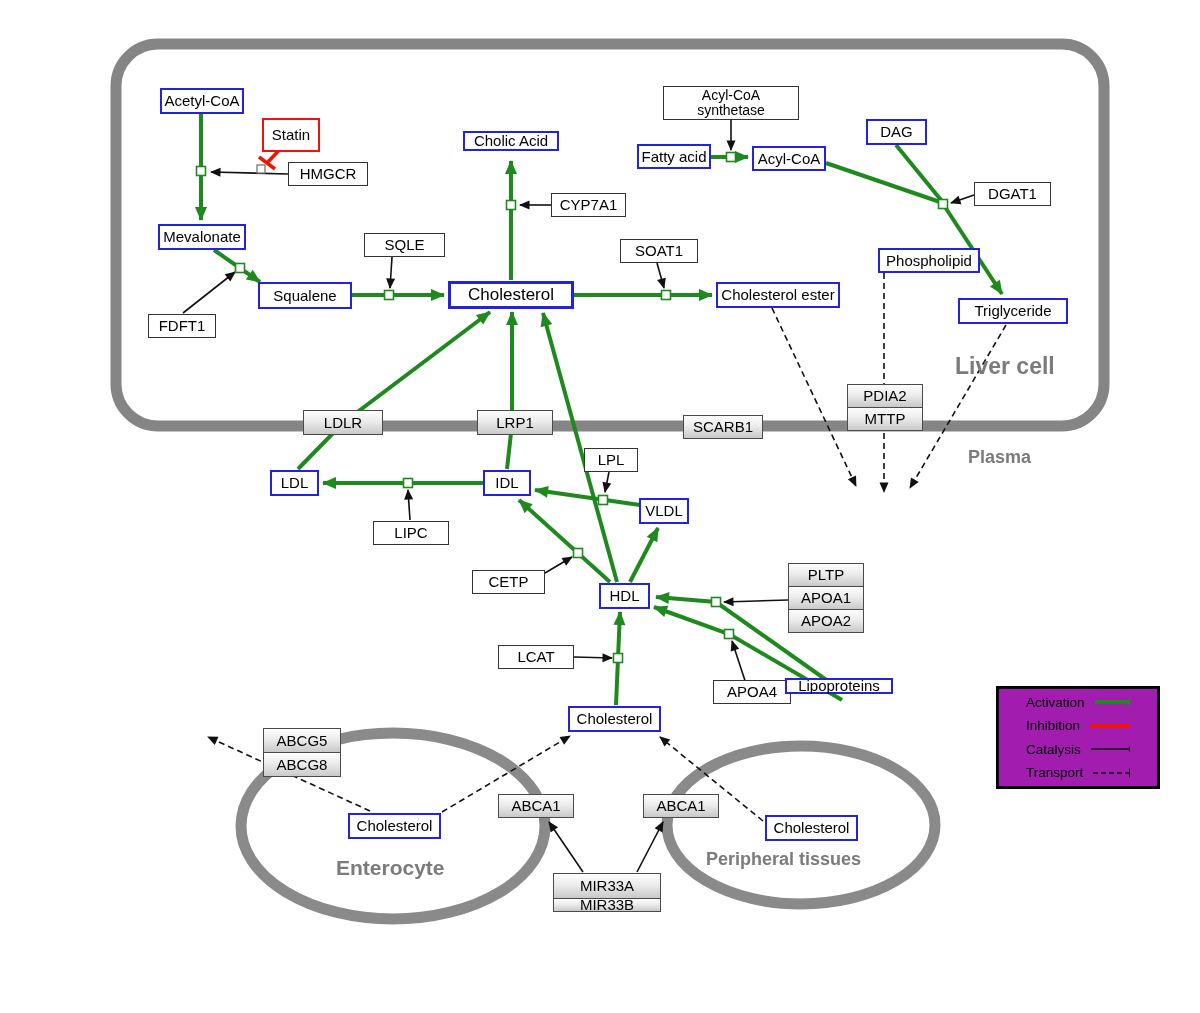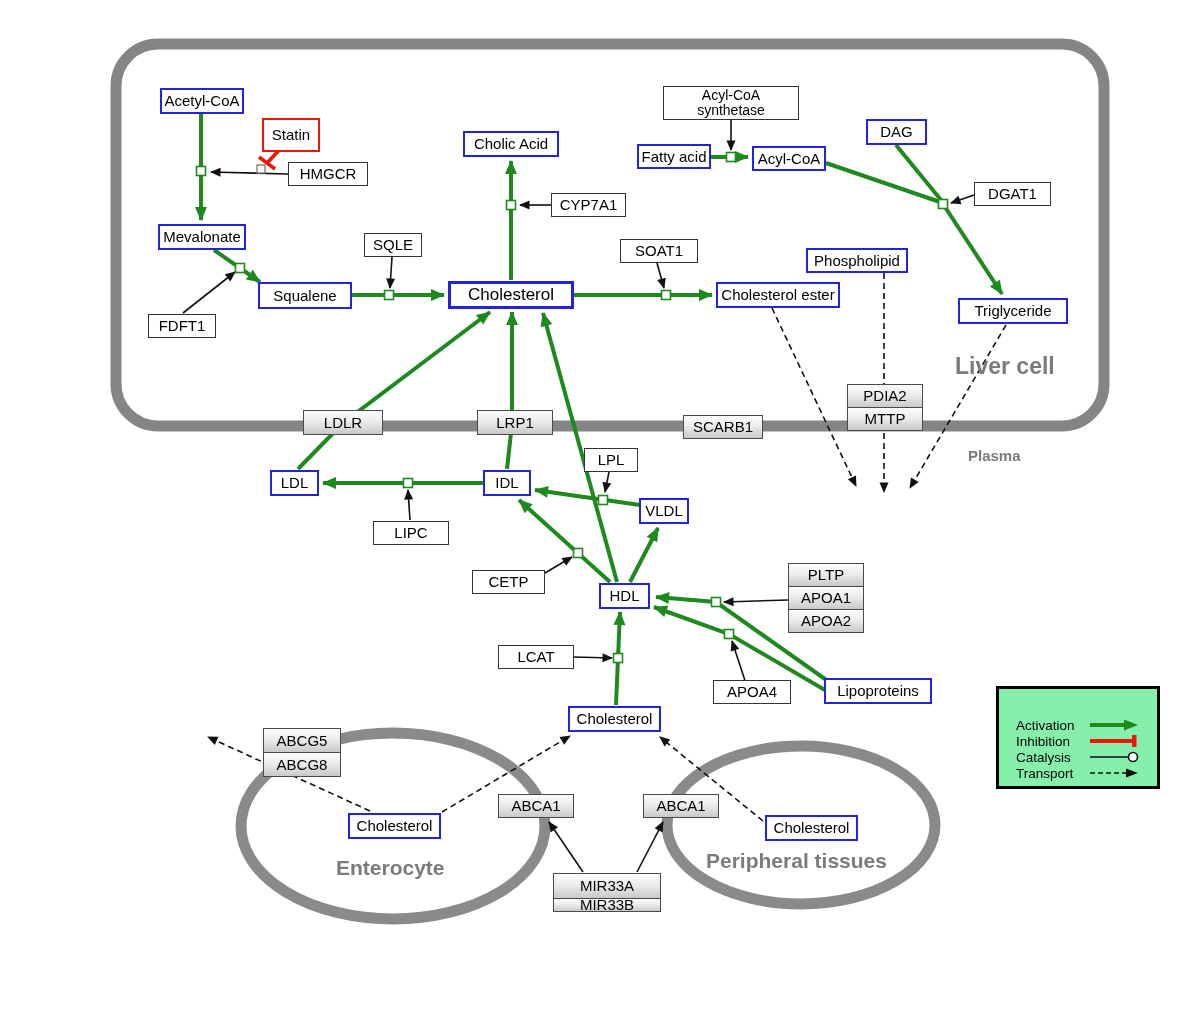--- a/index.html
+++ b/index.html
@@ -11,22 +11,22 @@
           line-height:1.05; color:#000; padding:0 2px; white-space:nowrap; }
   .metab { border:2px solid #2323dc; }
   .metab.big { border-width:3px; font-size:17px; }
   .grad { background:linear-gradient(180deg,#fdfdfd 0%,#ececec 45%,#c9c9c9 100%); border:1.5px solid #4a4a4a; }
   .redbox { border:2.5px solid #ee1505; }
   .region-label { position:absolute; z-index:2; font-weight:bold; color:#7b7b7b; white-space:nowrap; }
   .apotable { position:absolute; z-index:3; display:grid; grid-template-columns:81px 81px;
               border-right:1.5px solid #333; border-bottom:1.5px solid #333; background:#fff; }
   .apocell { height:26px; display:flex; align-items:center; justify-content:center; font-size:15px;
              border-left:1.5px solid #333; border-top:1.5px solid #333; background:#fff; }
-  .legend { position:absolute; z-index:3; background:#86efac; border:3px solid #000;
-            display:flex; flex-direction:column; justify-content:flex-end; padding:5px 17px; }
+  .legend { position:absolute; z-index:3; background:#a21caf; border:3px solid #000;
+            display:flex; flex-direction:column; justify-content:space-between; padding:5px 27px; }
   .legrow { display:flex; align-items:center; justify-content:space-between; gap:8px; }
   .legrow span { font-size:13.5px; color:#000; }
 </style>
 </head>
 <body>
 
 <div class="canvas">
 
   <svg class="layer" width="1200" height="1013" viewBox="0 0 1200 1013">
     <defs>
@@ -110,45 +110,45 @@
       <rect x="598.5" y="495.5" width="9" height="9"></rect>
       <rect x="573.5" y="548.5" width="9" height="9"></rect>
       <rect x="711.5" y="597.5" width="9" height="9"></rect>
       <rect x="724.5" y="629.5" width="9" height="9"></rect>
       <rect x="613.5" y="653.5" width="9" height="9"></rect>
     </g>
     <rect x="257" y="165" width="8" height="8" fill="#fff" stroke="#777" stroke-width="1.3"></rect>
   </svg>
 
   <div class="region-label" style="left:955px;top:353px;font-size:23px">Liver cell</div>
-  <div class="region-label" style="left:968px;top:447px;font-size:15px">Plasma</div>
+  <div class="region-label" style="left:968px;top:447px;font-size:18px">Plasma</div>
   <div class="region-label" style="left:336px;top:856px;font-size:21px">Enterocyte</div>
-  <div class="region-label" style="left:706px;top:849px;font-size:21px">Peripheral tissues</div>
+  <div class="region-label" style="left:706px;top:849px;font-size:18px">Peripheral tissues</div>
 
   <div class="node metab" style="left:160px;top:88px;width:84px;height:26px">Acetyl-CoA</div>
   <div class="node redbox" style="left:262px;top:118px;width:58px;height:34px">Statin</div>
   <div class="node" style="left:288px;top:162px;width:80px;height:24px">HMGCR</div>
   <div class="node metab" style="left:158px;top:224px;width:88px;height:26px">Mevalonate</div>
   <div class="node" style="left:148px;top:314px;width:68px;height:24px">FDFT1</div>
   <div class="node metab" style="left:258px;top:282px;width:94px;height:27px">Squalene</div>
-  <div class="node" style="left:364px;top:233px;width:58px;height:24px">SQLE</div>
+  <div class="node" style="left:364px;top:233px;width:81px;height:24px">SQLE</div>
   <div class="node metab big" style="left:448px;top:281px;width:126px;height:28px">Cholesterol</div>
-  <div class="node metab" style="left:463px;top:131px;width:96px;height:26px">Cholic Acid</div>
+  <div class="node metab" style="left:463px;top:131px;width:96px;height:20px">Cholic Acid</div>
   <div class="node" style="left:551px;top:193px;width:75px;height:24px">CYP7A1</div>
   <div class="node" style="left:620px;top:239px;width:78px;height:24px">SOAT1</div>
   <div class="node metab" style="left:716px;top:282px;width:124px;height:26px">Cholesterol ester</div>
   <div class="node" style="left:663px;top:86px;width:136px;height:34px;flex-direction:column;font-size:14px">
     <span>Acyl-CoA</span>
     <span>synthetase</span>
   </div>
   <div class="node metab" style="left:637px;top:144px;width:74px;height:25px">Fatty acid</div>
   <div class="node metab" style="left:752px;top:146px;width:74px;height:25px">Acyl-CoA</div>
   <div class="node metab" style="left:866px;top:119px;width:61px;height:26px">DAG</div>
   <div class="node" style="left:974px;top:182px;width:77px;height:24px">DGAT1</div>
-  <div class="node metab" style="left:806px;top:248px;width:102px;height:25px">Phospholipid</div>
+  <div class="node metab" style="left:878px;top:248px;width:102px;height:25px">Phospholipid</div>
   <div class="node metab" style="left:958px;top:298px;width:110px;height:26px">Triglyceride</div>
 
   <div class="node grad" style="left:303px;top:410px;width:80px;height:25px">LDLR</div>
   <div class="node grad" style="left:477px;top:410px;width:76px;height:25px">LRP1</div>
   <div class="node grad" style="left:683px;top:415px;width:80px;height:24px">SCARB1</div>
   <div class="node grad" style="left:847px;top:384px;width:76px;height:24px">PDIA2</div>
   <div class="node grad" style="left:847px;top:407px;width:76px;height:24px">MTTP</div>
 
   <div class="node metab" style="left:270px;top:470px;width:49px;height:26px">LDL</div>
   <div class="node metab" style="left:483px;top:470px;width:48px;height:26px">IDL</div>
@@ -156,21 +156,21 @@
   <div class="node" style="left:584px;top:448px;width:54px;height:24px">LPL</div>
   <div class="node metab" style="left:639px;top:498px;width:50px;height:26px">VLDL</div>
   <div class="node" style="left:472px;top:570px;width:73px;height:24px">CETP</div>
   <div class="node metab" style="left:599px;top:583px;width:51px;height:26px">HDL</div>
   <div class="node" style="left:498px;top:645px;width:76px;height:24px">LCAT</div>
   <div class="node metab" style="left:568px;top:706px;width:93px;height:26px">Cholesterol</div>
   <div class="node grad" style="left:788px;top:563px;width:76px;height:24px">PLTP</div>
   <div class="node grad" style="left:788px;top:586px;width:76px;height:24px">APOA1</div>
   <div class="node grad" style="left:788px;top:609px;width:76px;height:24px">APOA2</div>
   <div class="node" style="left:713px;top:680px;width:78px;height:24px">APOA4</div>
-  <div class="node metab" style="left:824px;top:678px;width:108px;height:26px">Lipoproteins</div>
+  <div class="node metab" style="left:785px;top:678px;width:108px;height:16px">Lipoproteins</div>
 
 
   <div class="node grad" style="left:263px;top:728px;width:78px;height:25px">ABCG5</div>
   <div class="node grad" style="left:263px;top:752px;width:78px;height:25px">ABCG8</div>
   <div class="node metab" style="left:348px;top:813px;width:93px;height:26px">Cholesterol</div>
   <div class="node grad" style="left:498px;top:794px;width:76px;height:24px">ABCA1</div>
   <div class="node grad" style="left:643px;top:794px;width:76px;height:24px">ABCA1</div>
   <div class="node metab" style="left:765px;top:815px;width:93px;height:26px">Cholesterol</div>
   <div class="node grad" style="left:553px;top:873px;width:108px;height:26px">MIR33A</div>
   <div class="node grad" style="left:553px;top:898px;width:108px;height:14px">MIR33B</div>

